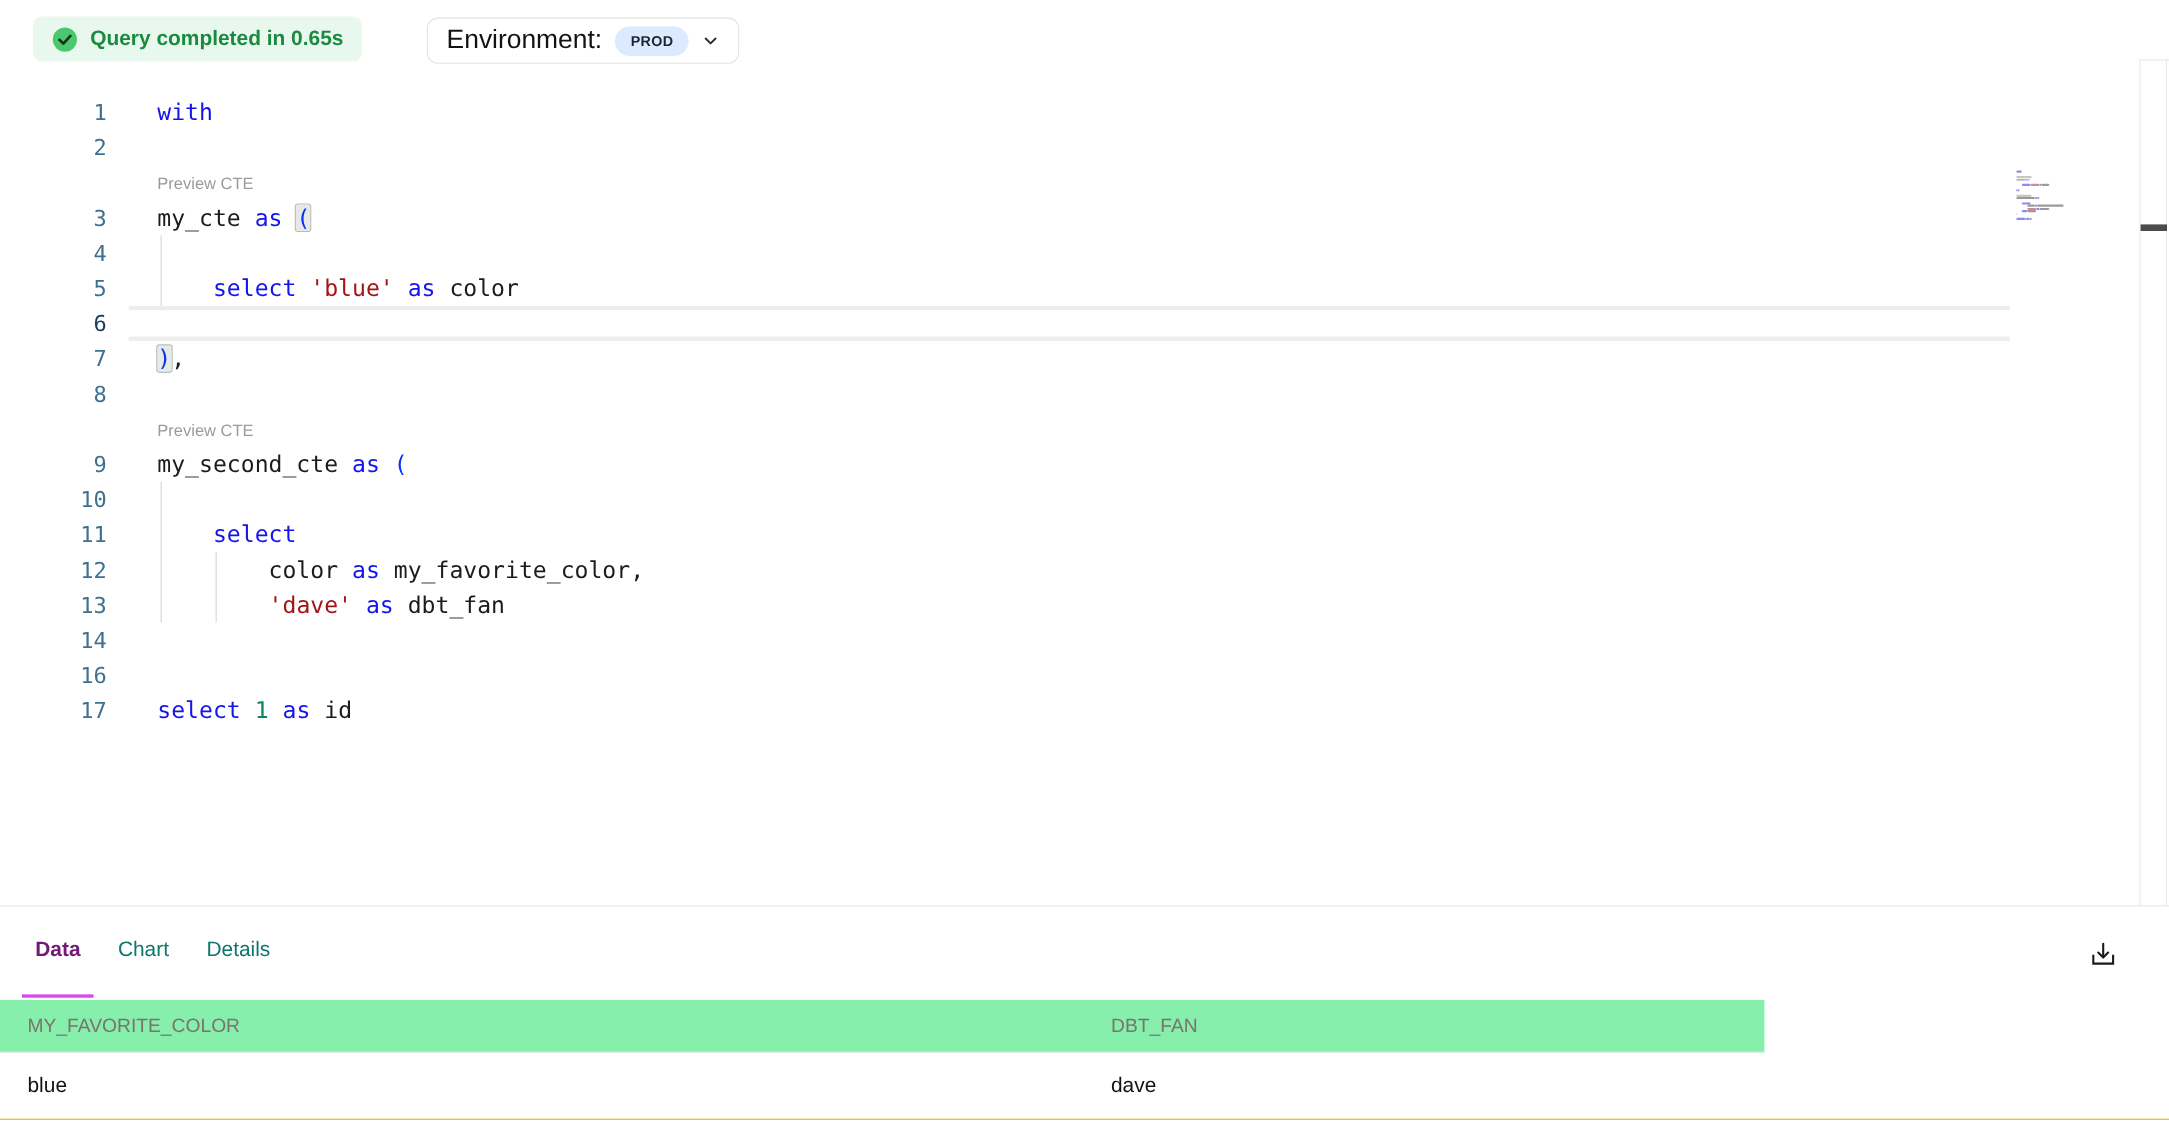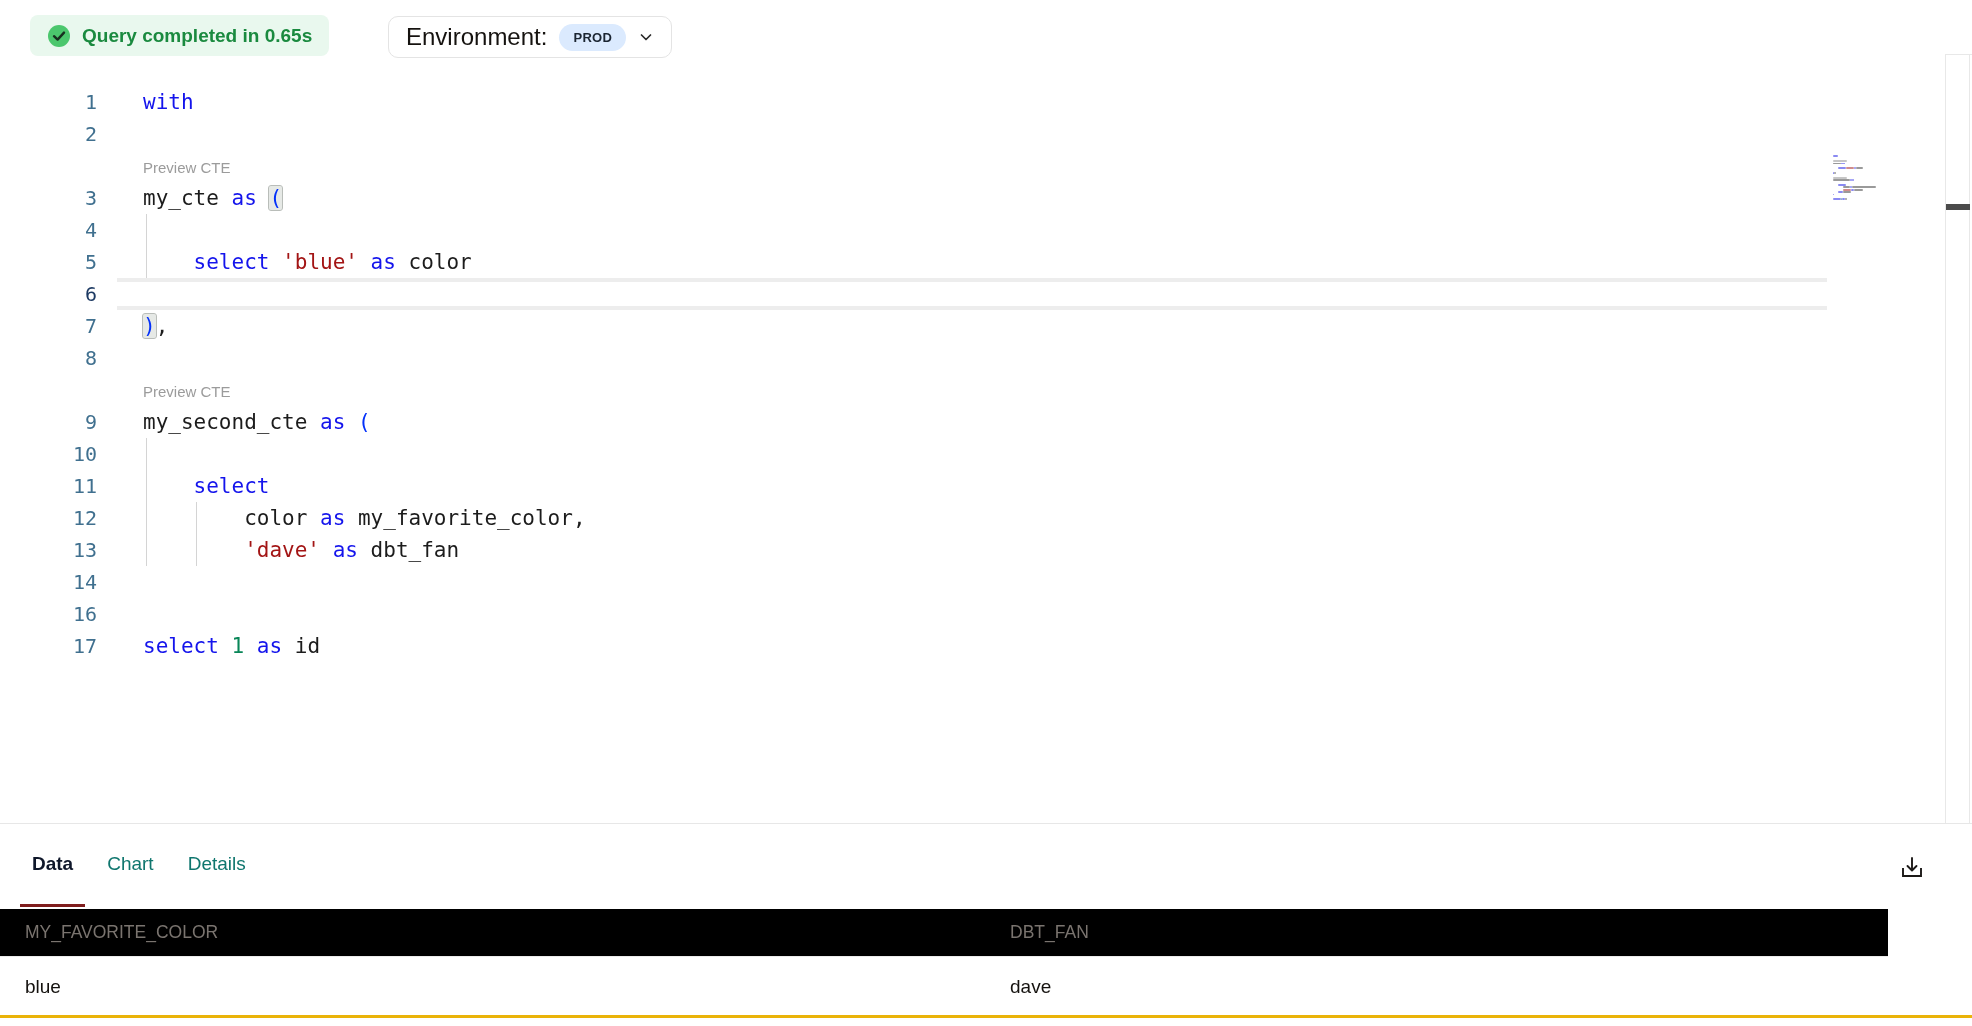--- a/index.html
+++ b/index.html
@@ -44,29 +44,29 @@
   .rail-top{position:absolute;left:1945px;top:54px;width:27px;height:1px;background:#e8e8e8;}
   .rail-l{position:absolute;left:1945px;top:54px;width:1px;height:769px;background:#e8e8e8;}
   .rail-r{position:absolute;left:1969px;top:54px;width:1px;height:769px;background:#e8e8e8;}
   .rail-handle{position:absolute;left:1946px;top:204px;width:24px;height:6px;background:#4b4b4b;cursor:row-resize;}
 
   
   .panel-divider{position:absolute;left:0;top:823px;width:1972px;height:1px;background:#e7e7e7;}
   .tabs{position:absolute;left:20px;top:824px;height:83px;display:flex;gap:10px;}
   .tab{display:flex;align-items:center;padding:0 12px;font-size:19px;color:#0f766e;cursor:pointer;
     box-sizing:border-box;height:83px;border-bottom:3px solid transparent;}
-  .tab.active{color:#0f172a;font-weight:700;border-bottom:3px solid #7f1d1d;}
+  .tab.active{color:#701a75;font-weight:700;border-bottom:3px solid #d946ef;}
   .download-btn{position:absolute;right:40px;top:848px;width:40px;height:40px;display:flex;
     align-items:center;justify-content:center;cursor:pointer;background:none;border:none;padding:0;}
 
-  .table-header{position:absolute;left:0;top:909px;width:1888px;height:48px;background:#000000;
+  .table-header{position:absolute;left:0;top:909px;width:1604px;height:48px;background:#86efac;
     border-bottom:1px solid #ececec;display:flex;align-items:center;box-sizing:border-box;}
   .th-cell{color:#7a746f;font-size:17.5px;font-weight:400;}
   .table-row{position:absolute;left:0;top:958px;width:1972px;height:60px;background:#fff;
-    border-bottom:3px solid #eab308;display:flex;align-items:center;box-sizing:border-box;}
+    border-bottom:1px solid #eab308;display:flex;align-items:center;box-sizing:border-box;}
   .td-cell{color:#15120f;font-size:19px;}
   .col1{width:985px;padding-left:25px;box-sizing:border-box;}
   .col2{padding-left:25px;box-sizing:border-box;}
 </style>
 </head>
 <body>
 
 <div id="app">
 
   <div class="status-badge">

